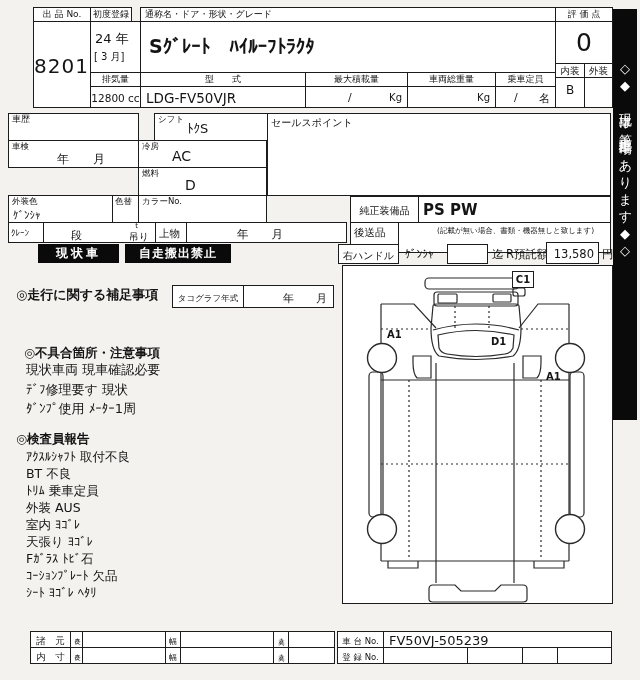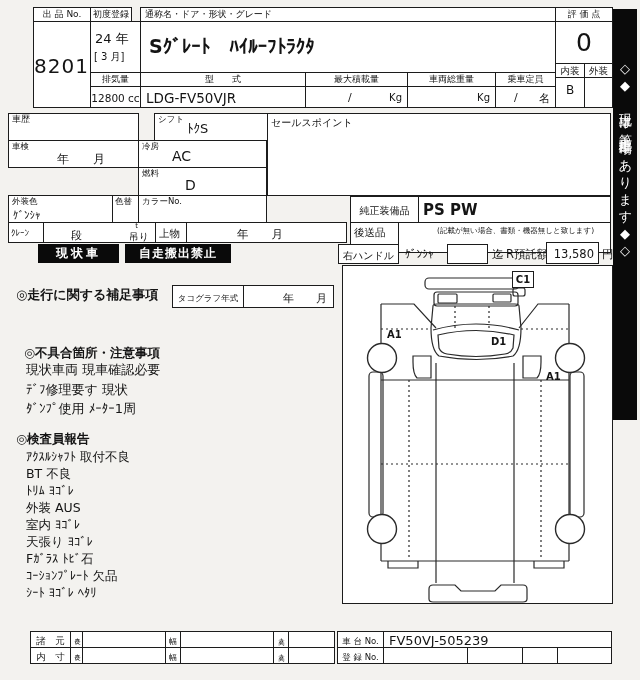--- a/index.html
+++ b/index.html
@@ -168,21 +168,21 @@
   <div class="listblock" style="left:26px;top:360px;font-size:13px;">
     <div style="height:19.5px;line-height:19.5px;">現状車両 現車確認必要</div>
     <div style="height:19.5px;line-height:19.5px;">ﾃﾞﾌ修理要す 現状</div>
     <div style="height:19.5px;line-height:19.5px;">ﾀﾞﾝﾌﾟ使用 ﾒｰﾀｰ1周</div>
   </div>
 
   <div class="heading" style="left:16px;top:431px;">◎検査員報告</div>
   <div class="listblock" style="left:26px;top:448px;">
     <div>ｱｸｽﾙｼｬﾌﾄ 取付不良</div>
     <div>BT 不良</div>
-    <div>ﾄﾘﾑ ﾖｺﾞﾚ</div>
+    <div>ﾄﾘﾑ 乗車定員</div>
     <div>外装 AUS</div>
     <div>室内 ﾖｺﾞﾚ</div>
     <div>天張り ﾖｺﾞﾚ</div>
     <div>Fｶﾞﾗｽ ﾄﾋﾞ石</div>
     <div>ｺｰｼｮﾝﾌﾟﾚｰﾄ 欠品</div>
     <div>ｼｰﾄ ﾖｺﾞﾚ ﾍﾀﾘ</div>
   </div>
 
   <div class="cell" style="left:342px;top:265px;width:271px;height:339px;">
     <svg width="269" height="337" viewBox="0 0 269 337">

